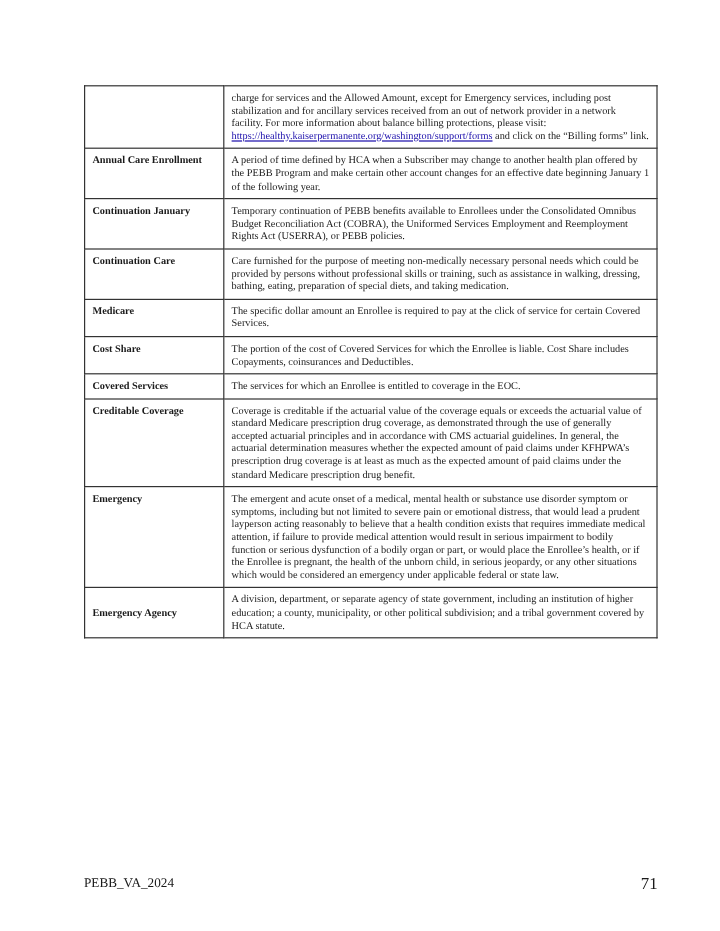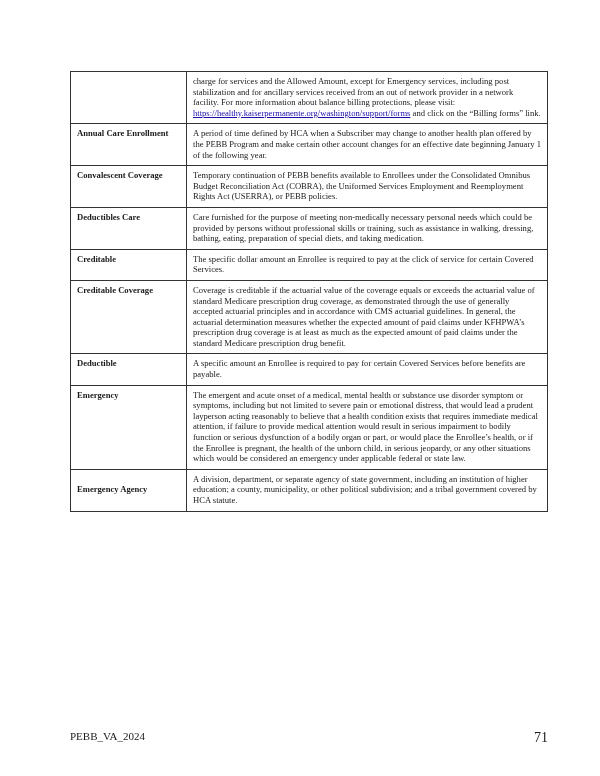--- a/index.html
+++ b/index.html
@@ -25,38 +25,42 @@
     <tbody>
       <tr>
         <td class="term"></td>
         <td class="def"><span>charge for services and the Allowed Amount, except for Emergency services, including post stabilization and for ancillary services received from an out of network provider in a network facility. For more information about balance billing protections, please visit: </span><a class="link">https://healthy.kaiserpermanente.org/washington/support/forms</a><span> and click on the “Billing forms” link.</span></td>
       </tr>
       <tr>
         <td class="term">Annual Care Enrollment</td>
         <td class="def">A period of time defined by HCA when a Subscriber may change to another health plan offered by the PEBB Program and make certain other account changes for an effective date beginning January 1 of the following year.</td>
       </tr>
       <tr>
-        <td class="term">Convalescent Coverage</td>
+        <td class="term">Continuation January</td>
         <td class="def">Temporary continuation of PEBB benefits available to Enrollees under the Consolidated Omnibus Budget Reconciliation Act (COBRA), the Uniformed Services Employment and Reemployment Rights Act (USERRA), or PEBB policies.</td>
       </tr>
       <tr>
-        <td class="term">Deductibles Care</td>
+        <td class="term">Continuation Care</td>
         <td class="def">Care furnished for the purpose of meeting non-medically necessary personal needs which could be provided by persons without professional skills or training, such as assistance in walking, dressing, bathing, eating, preparation of special diets, and taking medication.</td>
       </tr>
       <tr>
-        <td class="term">Creditable</td>
+        <td class="term">Medicare</td>
         <td class="def">The specific dollar amount an Enrollee is required to pay at the click of service for certain Covered Services.</td>
+      </tr>
+      <tr>
+        <td class="term">Cost Share</td>
+        <td class="def">The portion of the cost of Covered Services for which the Enrollee is liable. Cost Share includes Copayments, coinsurances and Deductibles.</td>
+      </tr>
+      <tr>
+        <td class="term">Covered Services</td>
+        <td class="def">The services for which an Enrollee is entitled to coverage in the EOC.</td>
       </tr>
       <tr>
         <td class="term">Creditable Coverage</td>
         <td class="def">Coverage is creditable if the actuarial value of the coverage equals or exceeds the actuarial value of standard Medicare prescription drug coverage, as demonstrated through the use of generally accepted actuarial principles and in accordance with CMS actuarial guidelines. In general, the actuarial determination measures whether the expected amount of paid claims under KFHPWA’s prescription drug coverage is at least as much as the expected amount of paid claims under the standard Medicare prescription drug benefit.</td>
-      </tr>
-      <tr>
-        <td class="term">Deductible</td>
-        <td class="def">A specific amount an Enrollee is required to pay for certain Covered Services before benefits are payable.</td>
       </tr>
       <tr>
         <td class="term">Emergency</td>
         <td class="def">The emergent and acute onset of a medical, mental health or substance use disorder symptom or symptoms, including but not limited to severe pain or emotional distress, that would lead a prudent layperson acting reasonably to believe that a health condition exists that requires immediate medical attention, if failure to provide medical attention would result in serious impairment to bodily function or serious dysfunction of a bodily organ or part, or would place the Enrollee’s health, or if the Enrollee is pregnant, the health of the unborn child, in serious jeopardy, or any other situations which would be considered an emergency under applicable federal or state law.</td>
       </tr>
       <tr>
         <td class="term middle">Emergency Agency</td>
         <td class="def">A division, department, or separate agency of state government, including an institution of higher education; a county, municipality, or other political subdivision; and a tribal government covered by HCA statute.</td>
       </tr>
     </tbody>

